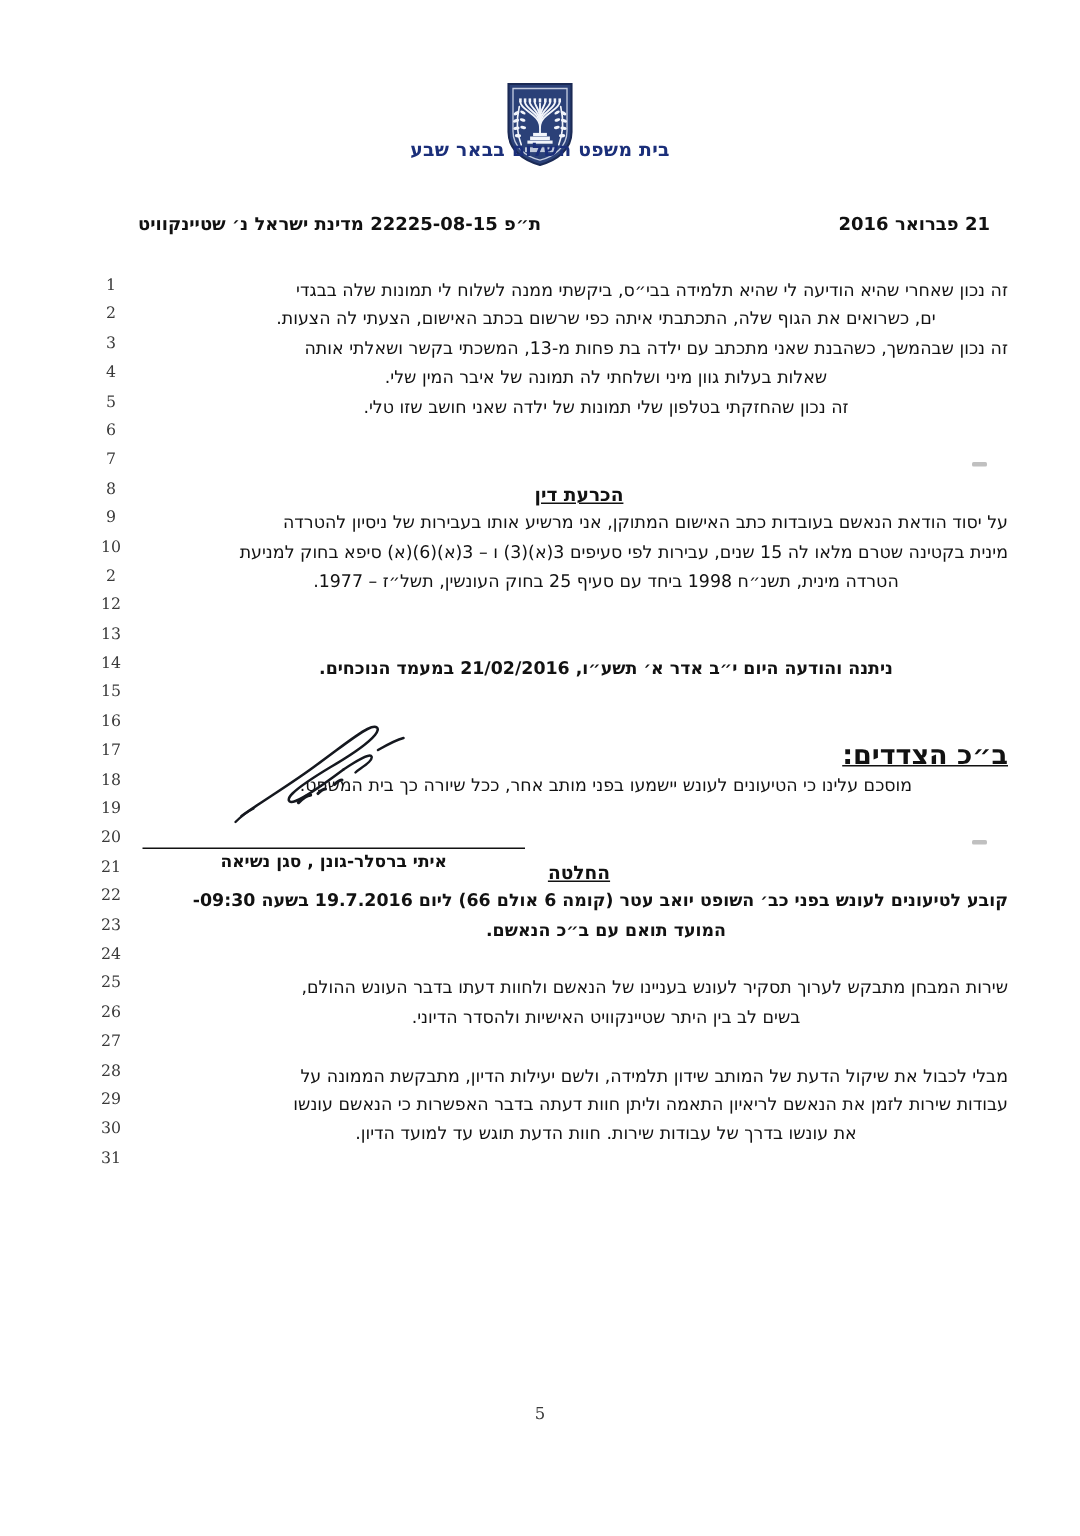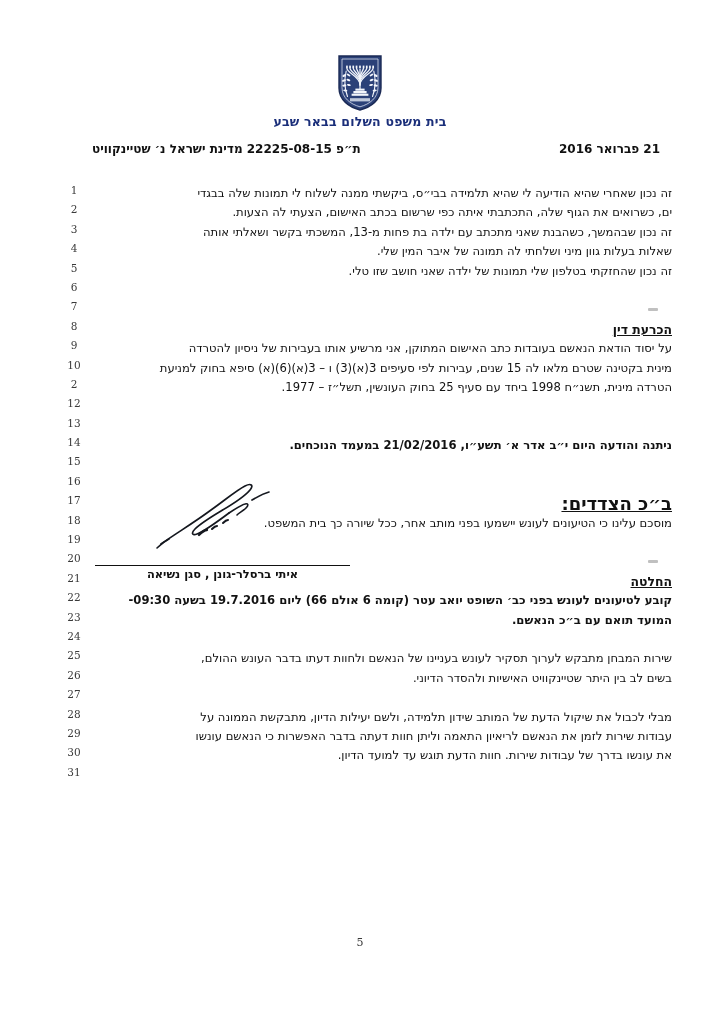--- a/index.html
+++ b/index.html
@@ -36,21 +36,21 @@
   }
   .emblem {
     width: 46px;
     height: 56px;
     display: block;
   }
 
   
   .court-name {
     position: absolute;
-    top: 114px;
+    top: 92px;
     left: 0;
     width: 720px;
     text-align: center;
     color: #1b2f7a;
     font-size: 12.5px;
     font-weight: bold;
     letter-spacing: 0.2px;
   }
 
   
@@ -102,23 +102,24 @@
     position: absolute;
     right: 48px;
     left: 100px;
     direction: rtl;
     font-size: 11.6px;
     line-height: 19.4px;
     color: #121212;
     white-space: nowrap;
   }
   .ltext.right { text-align: right; }
-  .ltext.left-al { text-align: right; margin-left: 36px; }
+  .ltext.left-al { text-align: center; margin-left: 36px; }
   .ltext.bold { font-weight: bold; }
   .ltext.heading {
+    text-align: center;
     font-weight: bold;
     font-size: 12.4px;
     text-decoration: underline;
   }
   .ltext.subhead {
     text-align: right;
     font-weight: bold;
     font-size: 18px;
     text-decoration: underline;
   }

